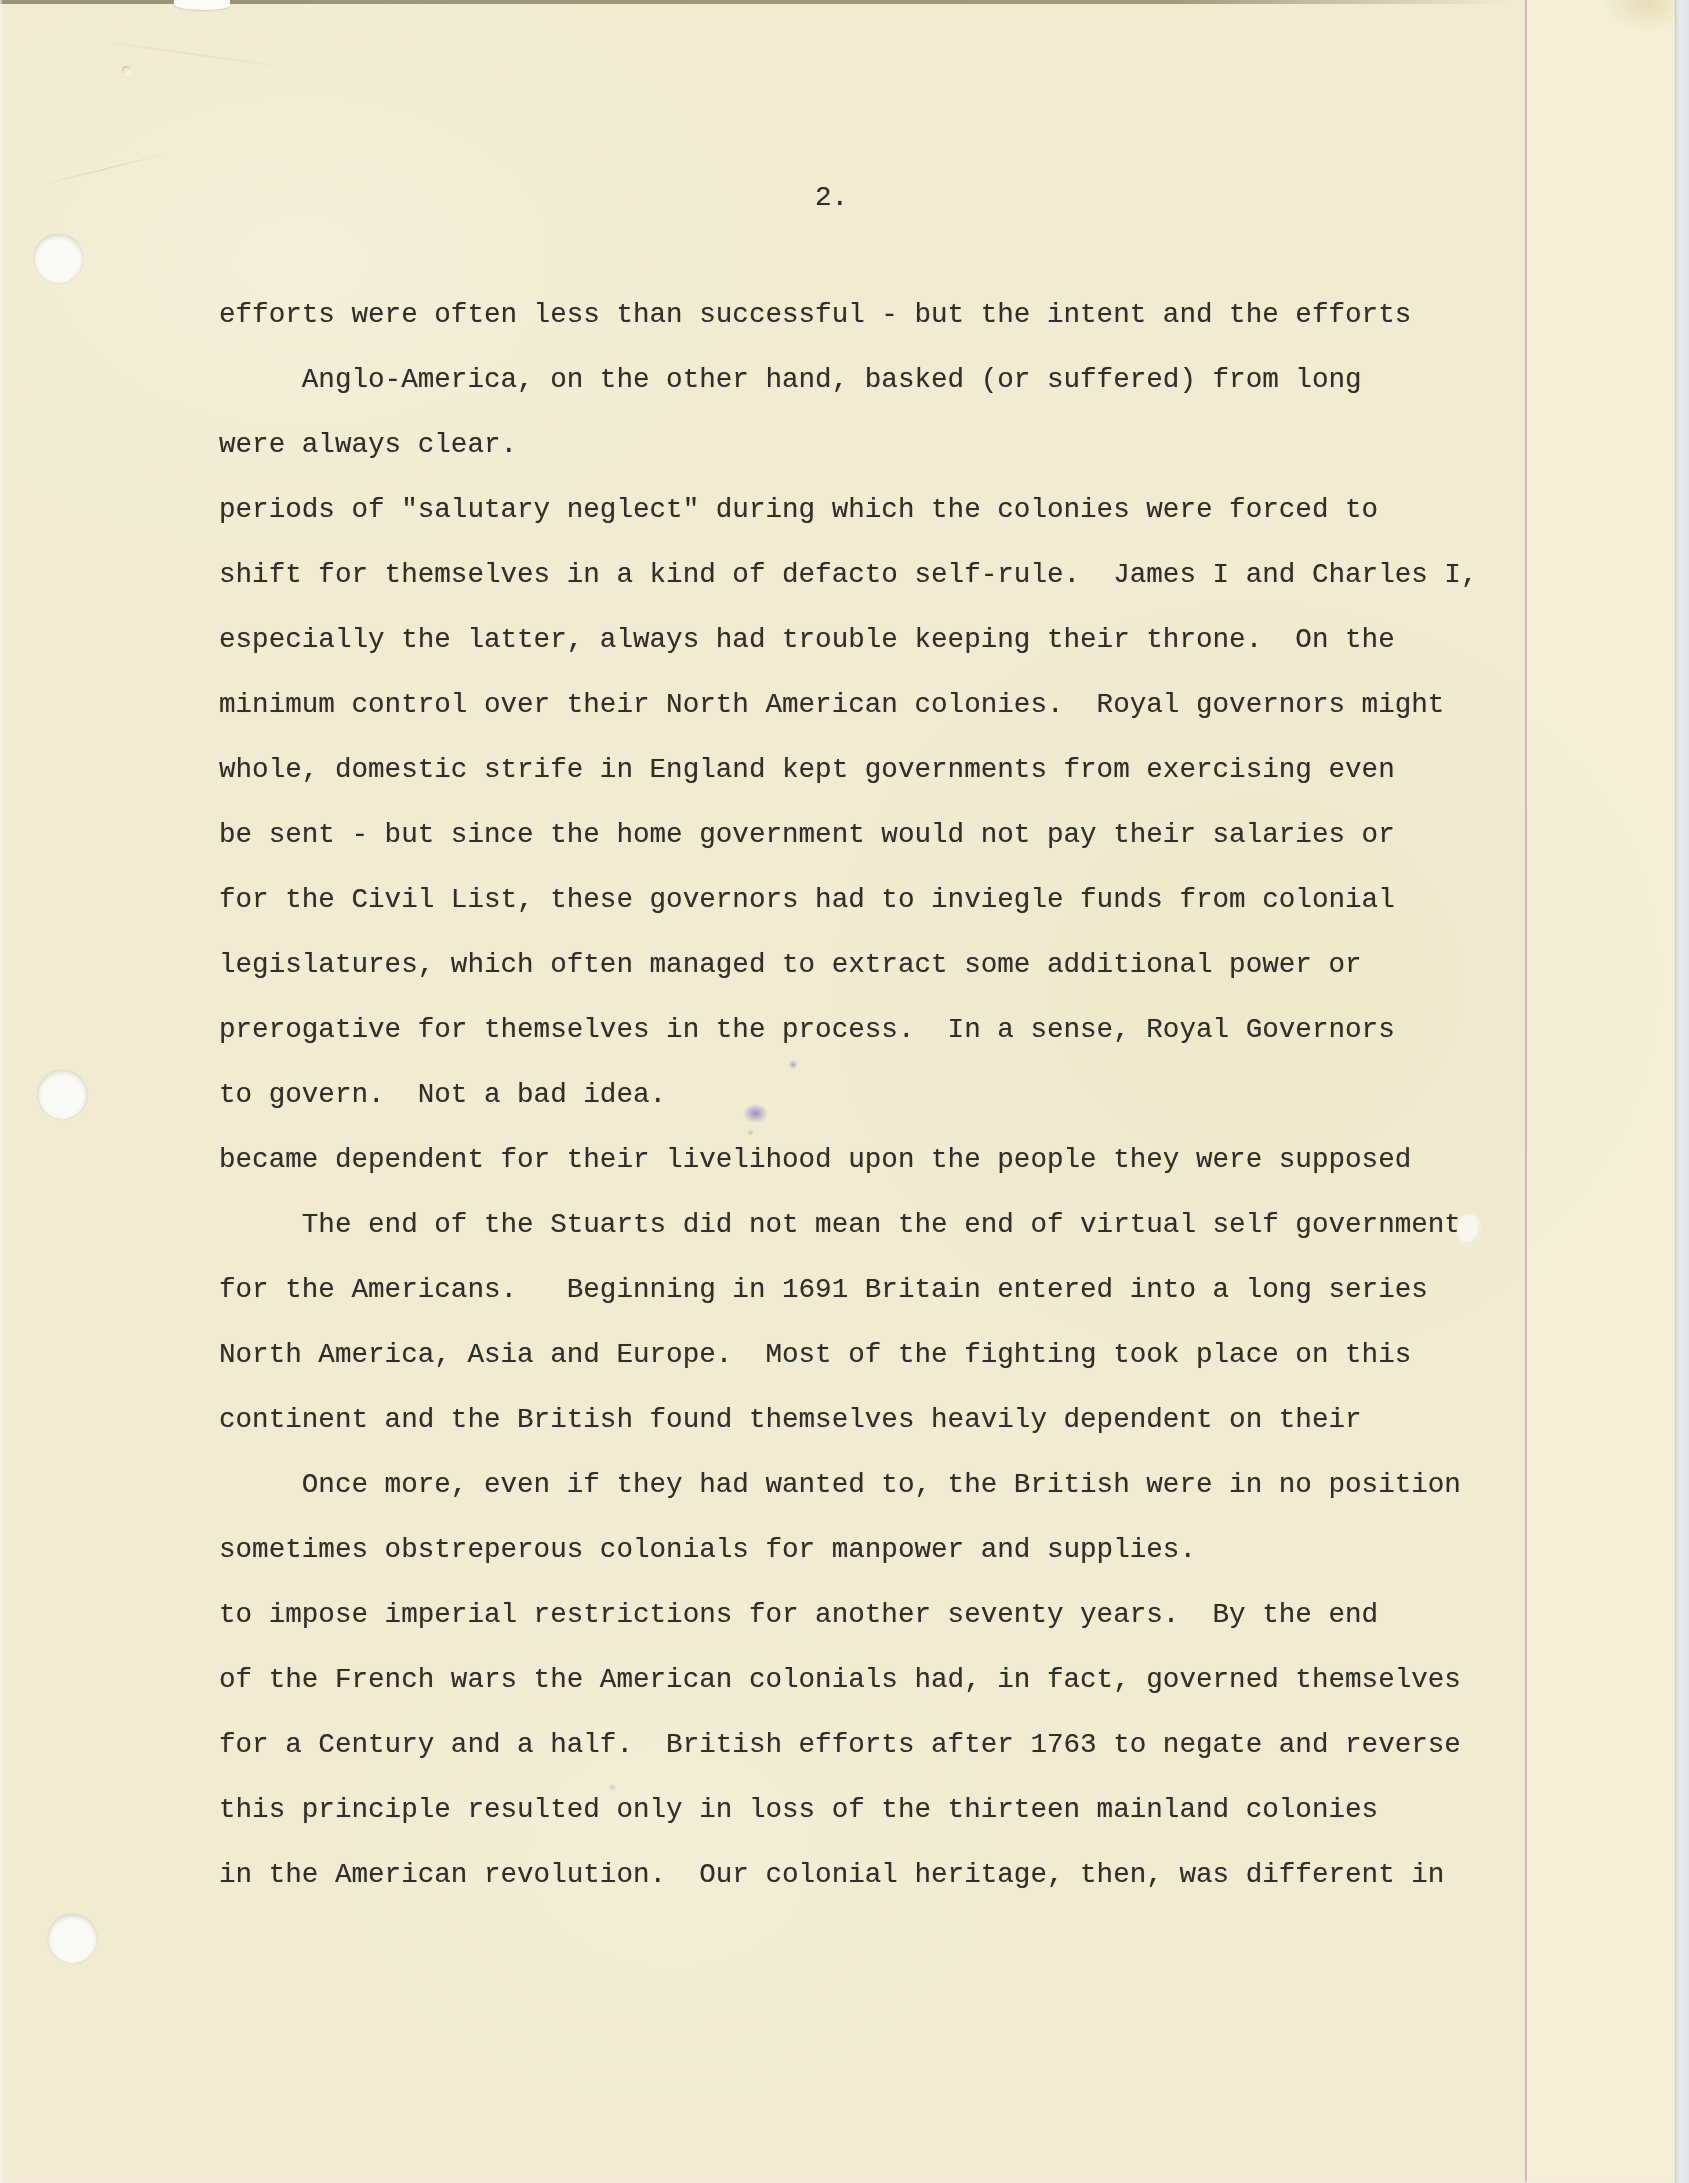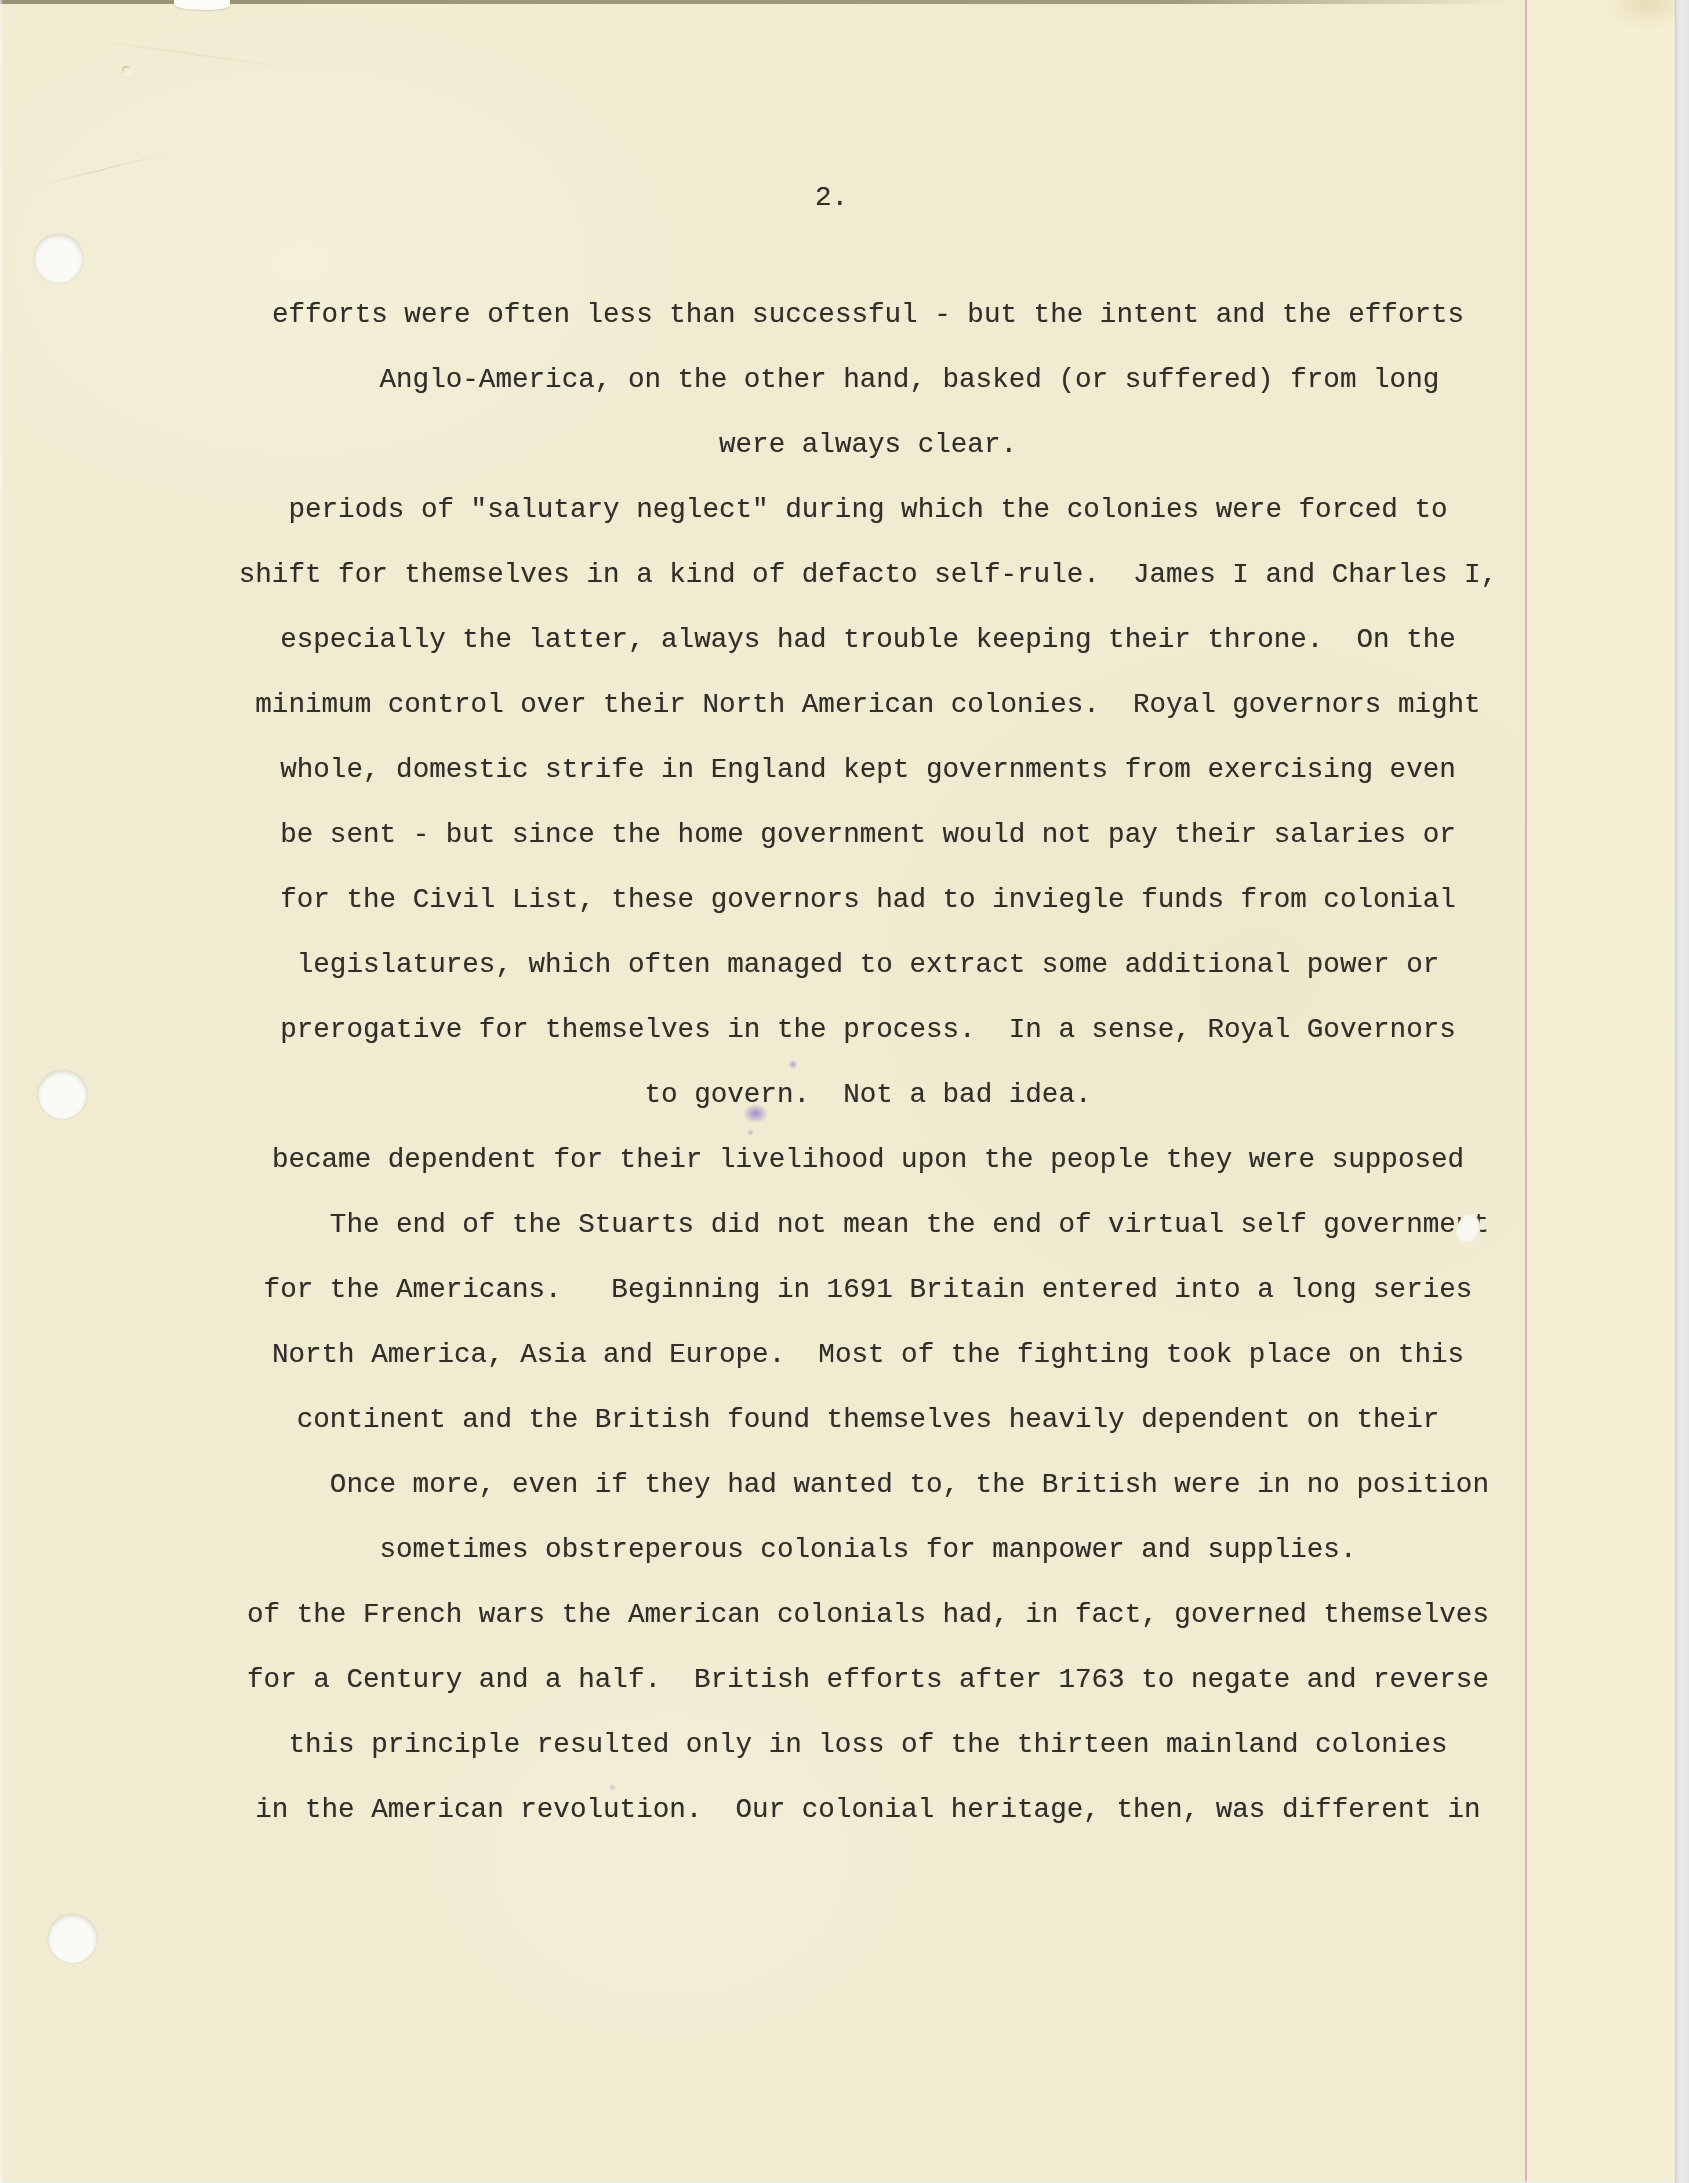--- a/index.html
+++ b/index.html
@@ -120,21 +120,21 @@
     font-size: 27.6px; line-height: 1; color: var(--ink, #302e29);
     text-shadow: 0 0 0.7px rgba(48,46,41,0.45);
   }
   .textblock {
     position: absolute; left: 219px; top: 282px; width: 1298px;
     color: var(--ink, #302e29);
     font-size: 27.6px;
     text-shadow: 0 0 0.7px rgba(48,46,41,0.40);
   }
   .line {
-    height: 65px; line-height: 65px; white-space: pre; text-align: center;
+    height: 65px; line-height: 65px; white-space: pre;
   }
 </style>
 </head>
 <body>
 
 <div class="stage">
 
   <div class="paper">
     <div class="top-edge-line"></div>
     <div class="torn-sliver"></div>
@@ -165,20 +165,21 @@
       <div class="line">legislatures, which often managed to extract some additional power or</div>
       <div class="line">prerogative for themselves in the process.  In a sense, Royal Governors</div>
       <div class="line">to govern.  Not a bad idea.</div>
       <div class="line">became dependent for their livelihood upon the people they were supposed</div>
       <div class="line">     The end of the Stuarts did not mean the end of virtual self government</div>
       <div class="line">for the Americans.   Beginning in 1691 Britain entered into a long series</div>
       <div class="line">North America, Asia and Europe.  Most of the fighting took place on this</div>
       <div class="line">continent and the British found themselves heavily dependent on their</div>
       <div class="line">     Once more, even if they had wanted to, the British were in no position</div>
       <div class="line">sometimes obstreperous colonials for manpower and supplies.</div>
+      <div class="line">to impose imperial restrictions for another seventy years.  By the end</div>
       <div class="line">of the French wars the American colonials had, in fact, governed themselves</div>
       <div class="line">for a Century and a half.  British efforts after 1763 to negate and reverse</div>
       <div class="line">this principle resulted only in loss of the thirteen mainland colonies</div>
       <div class="line">in the American revolution.  Our colonial heritage, then, was different in</div>
     </div>
 
     <div class="whiteout"></div>
     <div class="smudge a"></div>
     <div class="smudge b"></div>
     <div class="smudge c"></div>

